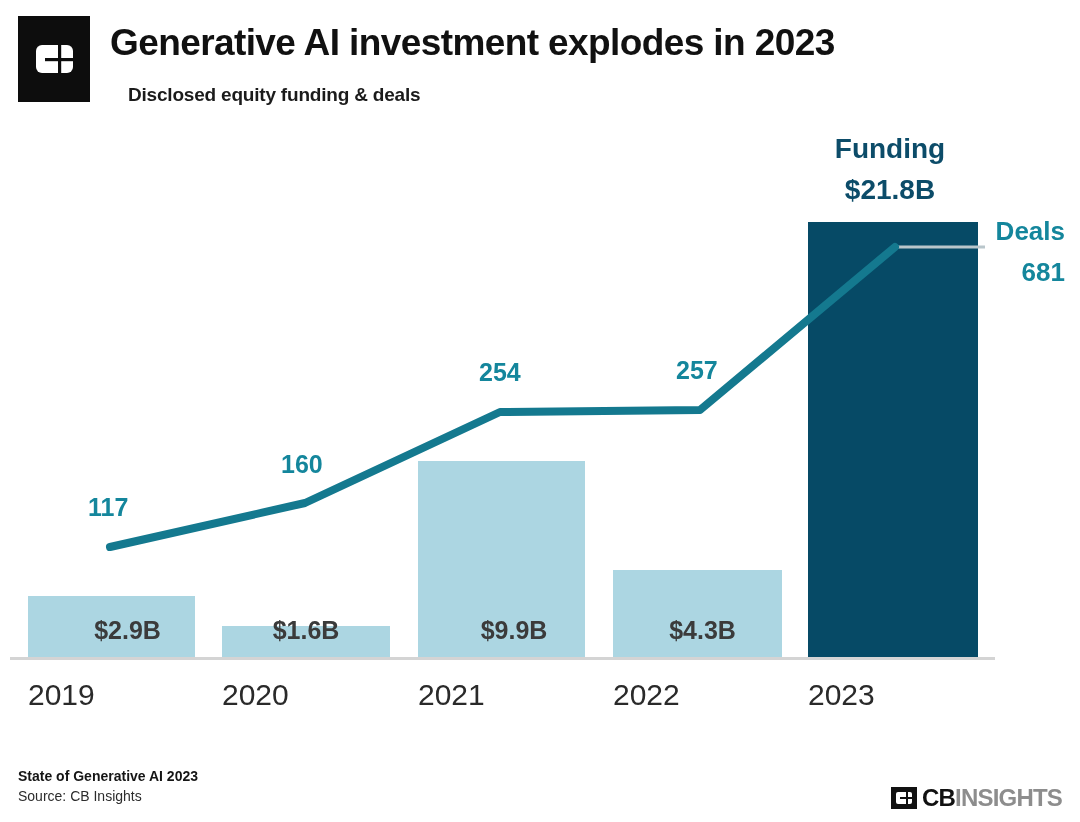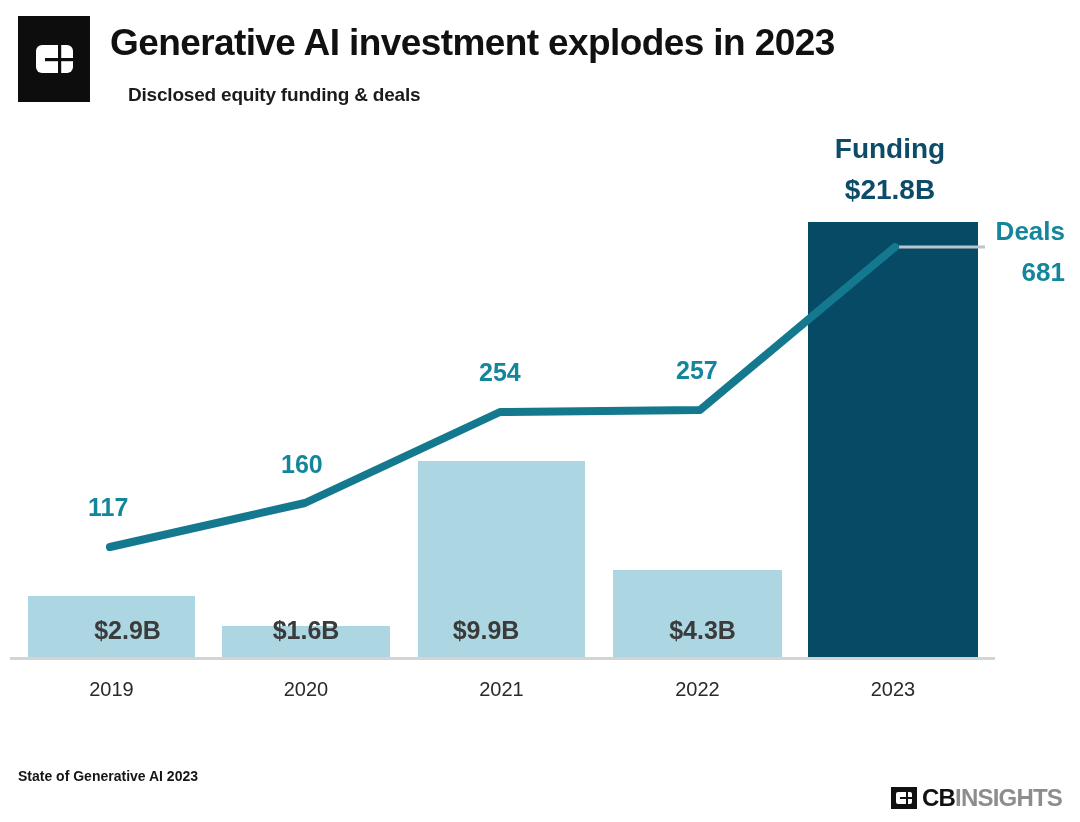--- a/index.html
+++ b/index.html
@@ -95,23 +95,22 @@
     position: absolute;
     font-size: 25px;
     font-weight: bold;
     color: #3b3b3b;
     text-align: center;
     white-space: nowrap;
   }
 
   .tick-label {
     position: absolute;
-    font-size: 20px;
+    font-size: 30px;
     color: #2a2a2a;
-    text-align: center;
     white-space: nowrap;
   }
 
   
   #footer-source {
     position: absolute;
     left: 18px;
     top: 766px;
     line-height: 20px;
   }
@@ -182,41 +181,42 @@
     </svg>
   </div>
 
   <div class="deal-label" style="left:88px;  top:493px;">117</div>
   <div class="deal-label" style="left:281px; top:450px;">160</div>
   <div class="deal-label" style="left:479px; top:358px;">254</div>
   <div class="deal-label" style="left:676px; top:356px;">257</div>
 
   <div class="bar-label" style="left:44px;  top:616px; width:167px;">$2.9B</div>
   <div class="bar-label" style="left:222px; top:616px; width:168px;">$1.6B</div>
-  <div class="bar-label" style="left:418px; top:616px; width:136px;">$9.9B</div>
+  <div class="bar-label" style="left:418px; top:616px; width:136px;padding-left:28px;">$9.9B</div>
   <div class="bar-label" style="left:613px; top:616px; width:179px;">$4.3B</div>
 
   <div class="anno" id="funding-anno">
     <span>Funding</span><br>
     <span>$21.8B</span>
   </div>
 
   <div class="anno" id="deals-anno">
     <span>Deals</span><br>
     <span>681</span>
   </div>
 
   <div class="tick-label" style="left:28px;  top:678px; width:167px;">2019</div>
   <div class="tick-label" style="left:222px; top:678px; width:168px;">2020</div>
   <div class="tick-label" style="left:418px; top:678px; width:167px;">2021</div>
   <div class="tick-label" style="left:613px; top:678px; width:169px;">2022</div>
   <div class="tick-label" style="left:808px; top:678px; width:170px;">2023</div>
 
   <div id="footer-source">
     <span id="footer-title">State of Generative AI 2023</span>
+    <span id="footer-credit">Source: CB Insights</span>
   </div>
 
   <div id="footer-logo">
     <svg id="footer-logo-mark" width="26" height="22" viewBox="0 0 26 22" aria-hidden="true">
       <rect x="0" y="0" width="26" height="22" fill="#111111"></rect>
       <rect x="5" y="5" width="16" height="12" rx="2" ry="2" fill="#ffffff"></rect>
       <rect x="9" y="10" width="12" height="2" fill="#111111"></rect>
       <rect x="15" y="5" width="2" height="12" fill="#111111"></rect>
     </svg>
     <div id="footer-logo-text"><span>CB</span><span class="light">INSIGHTS</span></div>

